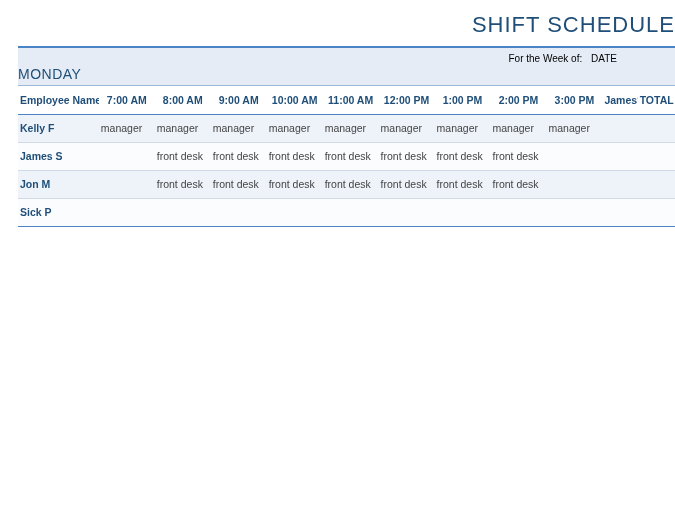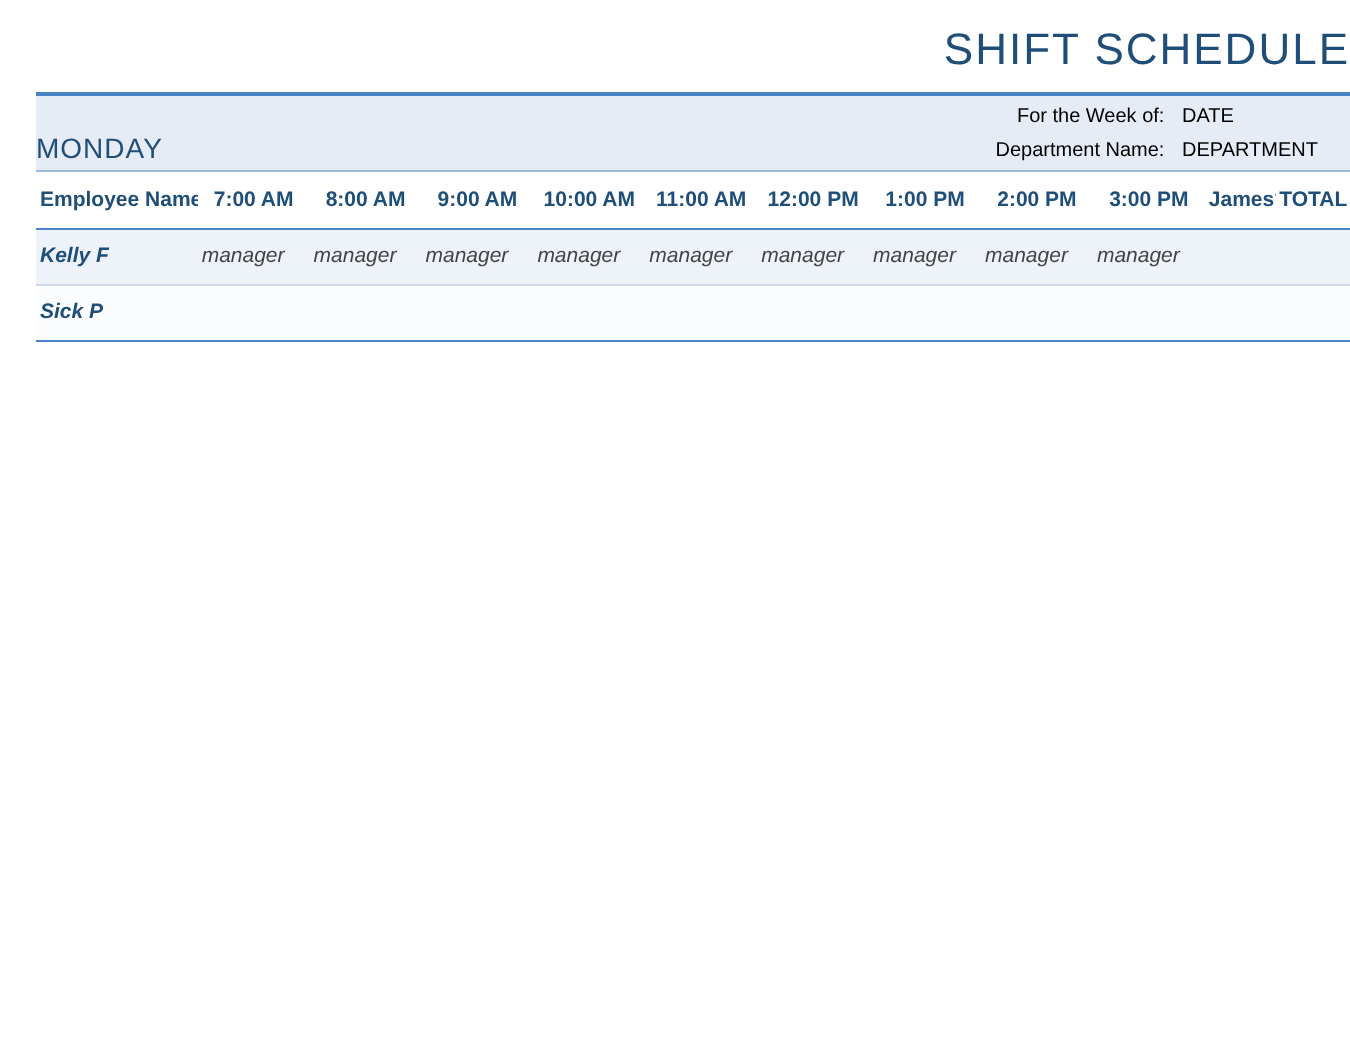--- a/index.html
+++ b/index.html
@@ -60,21 +60,21 @@
     height: 28px;
     vertical-align: middle;
     font-size: 10.5px;
   }
   th {
     color: #1f4e79;
     font-weight: 700;
     border-bottom: 1.5px solid #4b84c4;
     text-align: center;
   }
-  tbody tr { border-bottom: 1px solid #cfd9e8; font-style: italic; }
+  tbody tr { border-bottom: 1px solid #cfd9e8; }
   tbody tr:nth-child(odd) { background: #eef3fa; }
   tbody tr:nth-child(even) { background: #fbfcfe; }
   tbody tr:last-child { border-bottom: 1.5px solid #4b84c4; }
   .emp-name { color: #1f4e79; font-weight: 700; }
   td.cell { color: #444; }
   .col-emp  { width: 78px; }
   .col-time { width: 54px; }
   .col-sick { width: 34px; }
   .col-total{ width: 36px; }
 </style>
@@ -82,24 +82,20 @@
 <body>
 
 <div class="title">SHIFT SCHEDULE</div>
 
 <div class="mid-header">
   <div class="day">MONDAY</div>
   <div class="meta">
     <div class="meta-row">
       <span class="meta-label">For the Week of:</span>
       <span class="meta-value">DATE</span>
-    </div>
-    <div class="meta-row">
-      <span class="meta-label">Department Name:</span>
-      <span class="meta-value">DEPARTMENT</span>
     </div>
   </div>
 </div>
 
 <table>
   <colgroup>
     <col class="col-emp">
     <col class="col-time">
       <col class="col-time">
       <col class="col-time">
@@ -137,20 +133,48 @@
         <td class="cell">manager</td>
         <td class="cell">manager</td>
         <td class="cell">manager</td>
         <td class="cell">manager</td>
         <td class="cell">manager</td>
         <td class="cell">manager</td>
         <td></td>
         <td></td>
       </tr>
       <tr>
+        <td class="emp-name">James S</td>
+        <td class="cell"></td>
+        <td class="cell">front desk</td>
+        <td class="cell">front desk</td>
+        <td class="cell">front desk</td>
+        <td class="cell">front desk</td>
+        <td class="cell">front desk</td>
+        <td class="cell">front desk</td>
+        <td class="cell">front desk</td>
+        <td class="cell"></td>
+        <td></td>
+        <td></td>
+      </tr>
+      <tr>
+        <td class="emp-name">Jon M</td>
+        <td class="cell"></td>
+        <td class="cell">front desk</td>
+        <td class="cell">front desk</td>
+        <td class="cell">front desk</td>
+        <td class="cell">front desk</td>
+        <td class="cell">front desk</td>
+        <td class="cell">front desk</td>
+        <td class="cell">front desk</td>
+        <td class="cell"></td>
+        <td></td>
+        <td></td>
+      </tr>
+      <tr>
         <td class="emp-name">Sick P</td>
         <td class="cell"></td>
         <td class="cell"></td>
         <td class="cell"></td>
         <td class="cell"></td>
         <td class="cell"></td>
         <td class="cell"></td>
         <td class="cell"></td>
         <td class="cell"></td>
         <td class="cell"></td>

